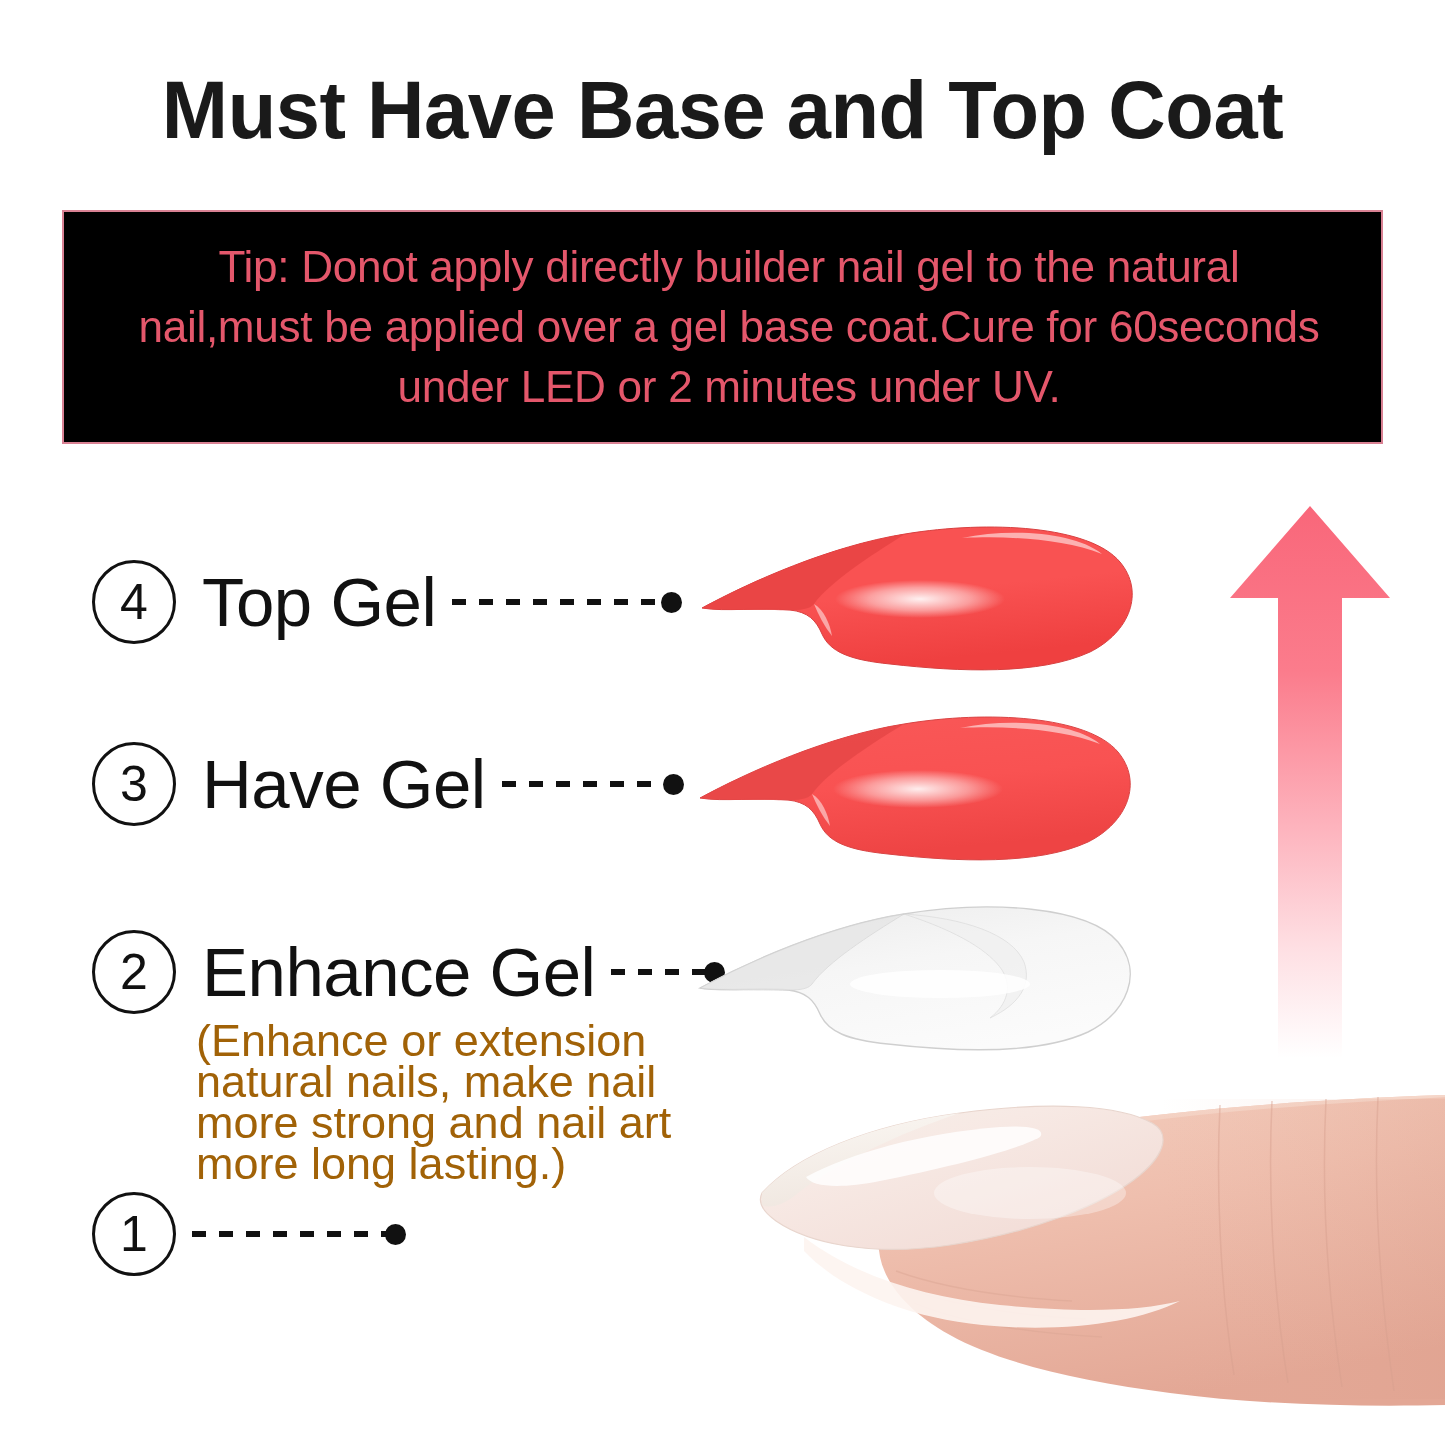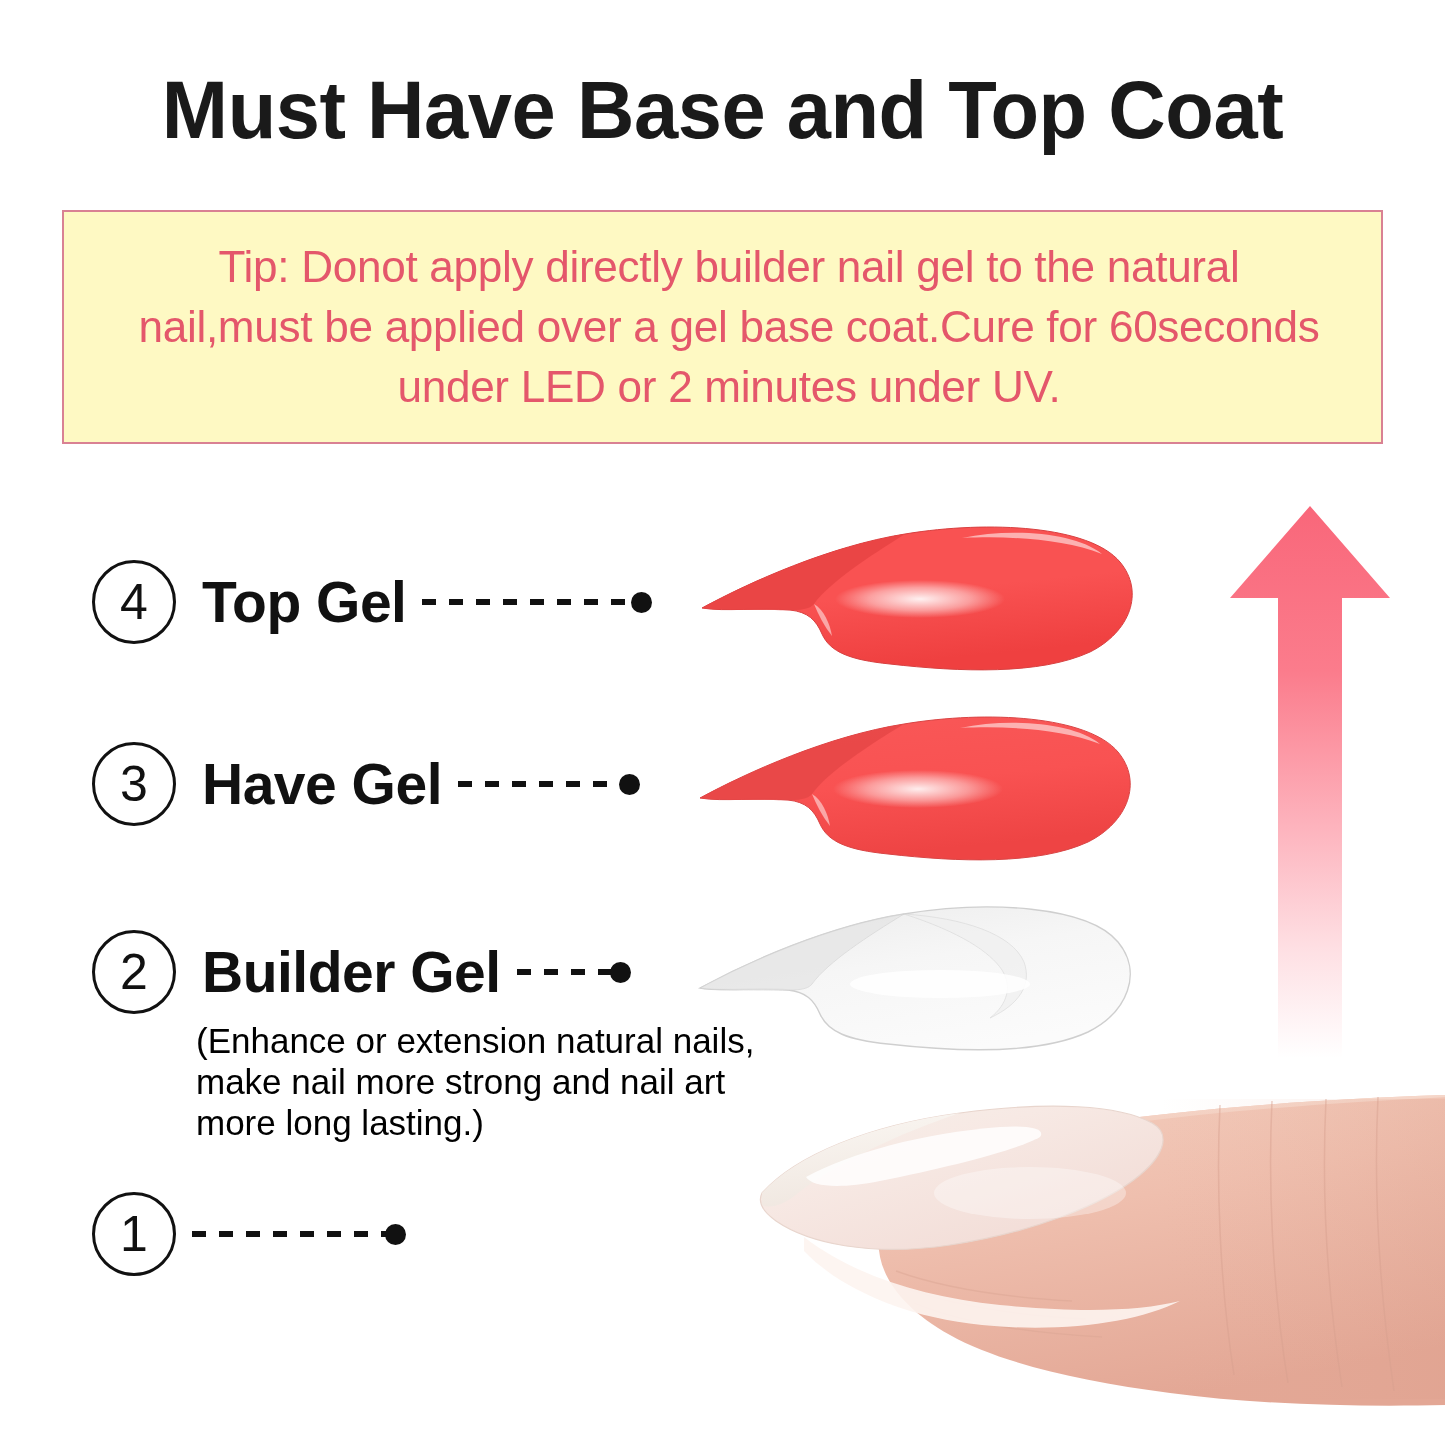--- a/index.html
+++ b/index.html
@@ -36,21 +36,21 @@
   }
 
   
   .tip-box {
     position: absolute;
     left: 62px;
     top: 210px;
     width: 1321px;
     height: 234px;
     border: 2px solid #d98193;
-    background: #fef9c3;
+    background: #000000;
     display: flex;
     align-items: center;
     justify-content: center;
     padding-left: 12px;
   }
   .tip-text {
     width: 1210px;
     text-align: center;
     color: #e4576b;
     font-family: "Liberation Sans Narrow", "Liberation Sans", sans-serif;
@@ -78,22 +78,22 @@
     align-items: center;
     justify-content: center;
     font-size: 50px;
     font-weight: 400;
     color: #111111;
     font-family: "Liberation Sans", sans-serif;
     line-height: 1;
   }
   .layer-label {
     margin-left: 26px;
-    font-size: 57px;
-    font-weight: bold;
+    font-size: 69px;
+    font-weight: normal;
     color: #111111;
     line-height: 1;
     white-space: nowrap;
     letter-spacing: -0.5px;
   }
   .dash-connector {
     position: relative;
     height: 6px;
     margin-left: 16px;
     display: flex;
@@ -119,23 +119,23 @@
   #row-top    { top: 556px; }
   #row-color  { top: 738px; }
   #row-builder{ top: 926px; }
   #row-base   { top: 1188px; }
 
   .sub-note {
     position: absolute;
     left: 196px;
     top: 1020px;
     width: 560px;
-    font-size: 35px;
+    font-size: 45px;
     line-height: 41px;
-    color: #000000;
+    color: #a16207;
     font-family: "Liberation Sans", sans-serif;
   }
 
   
   .nail-art { position: absolute; }
   #nail-top    { left: 690px; top: 512px;  width: 470px; height: 180px; }
   #nail-color  { left: 690px; top: 700px;  width: 470px; height: 180px; }
   #nail-builder{ left: 690px; top: 892px;  width: 470px; height: 180px; }
 
   
@@ -181,21 +181,21 @@
     <div class="num-circle">3</div>
     <div class="layer-label">Have Gel</div>
     <div class="dash-connector">
       <div class="dash-line" style="width:164px"></div>
       <div class="dash-dot"></div>
     </div>
   </div>
 
   <div class="layer-row" id="row-builder">
     <div class="num-circle">2</div>
-    <div class="layer-label">Builder Gel</div>
+    <div class="layer-label">Enhance Gel</div>
     <div class="dash-connector">
       <div class="dash-line" style="width:96px"></div>
       <div class="dash-dot"></div>
     </div>
   </div>
 
   <div class="sub-note">(Enhance or extension natural nails, make nail more strong and nail art more long lasting.)</div>
 
   <div class="layer-row" id="row-base">
     <div class="num-circle">1</div>

